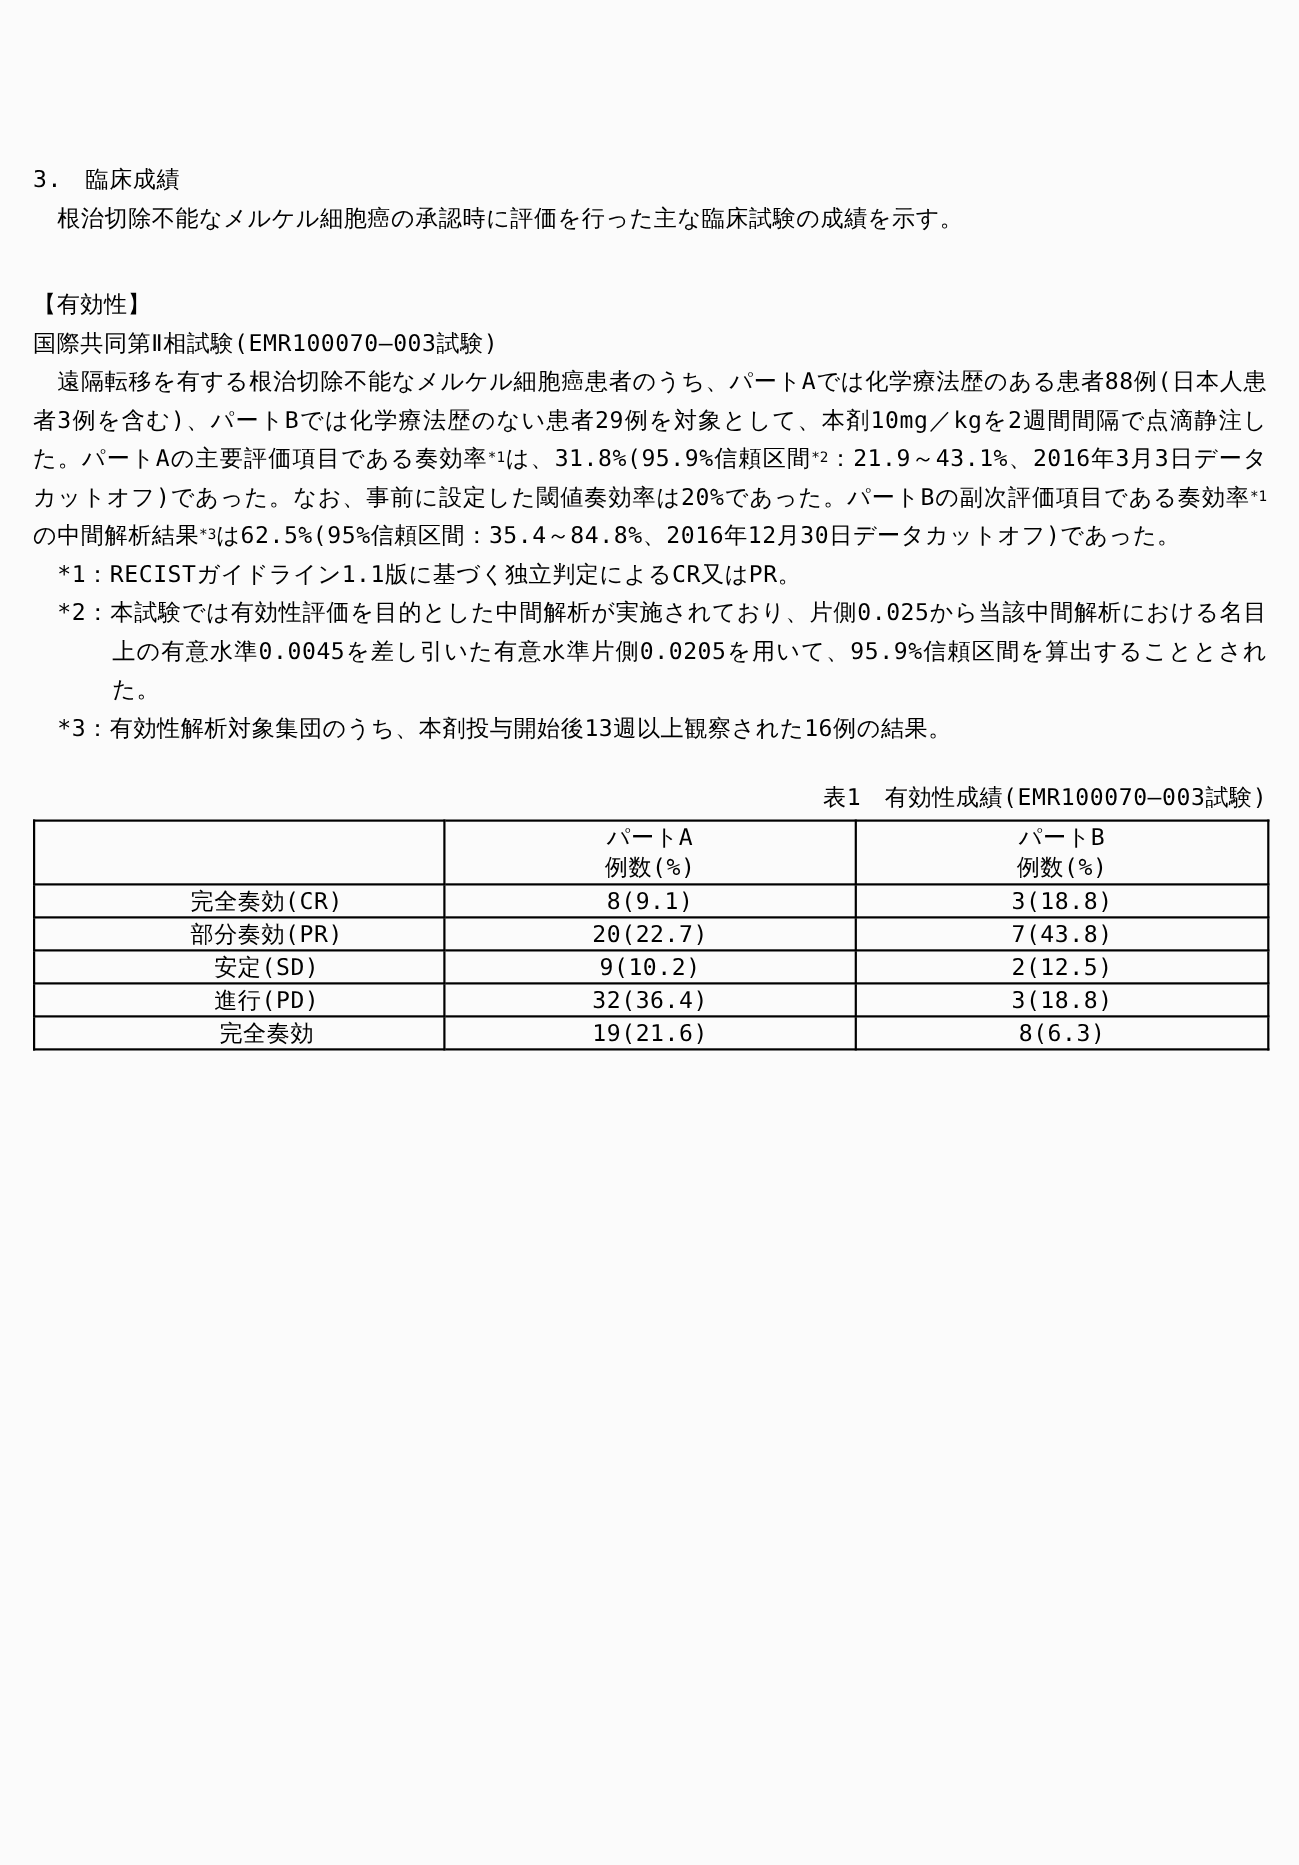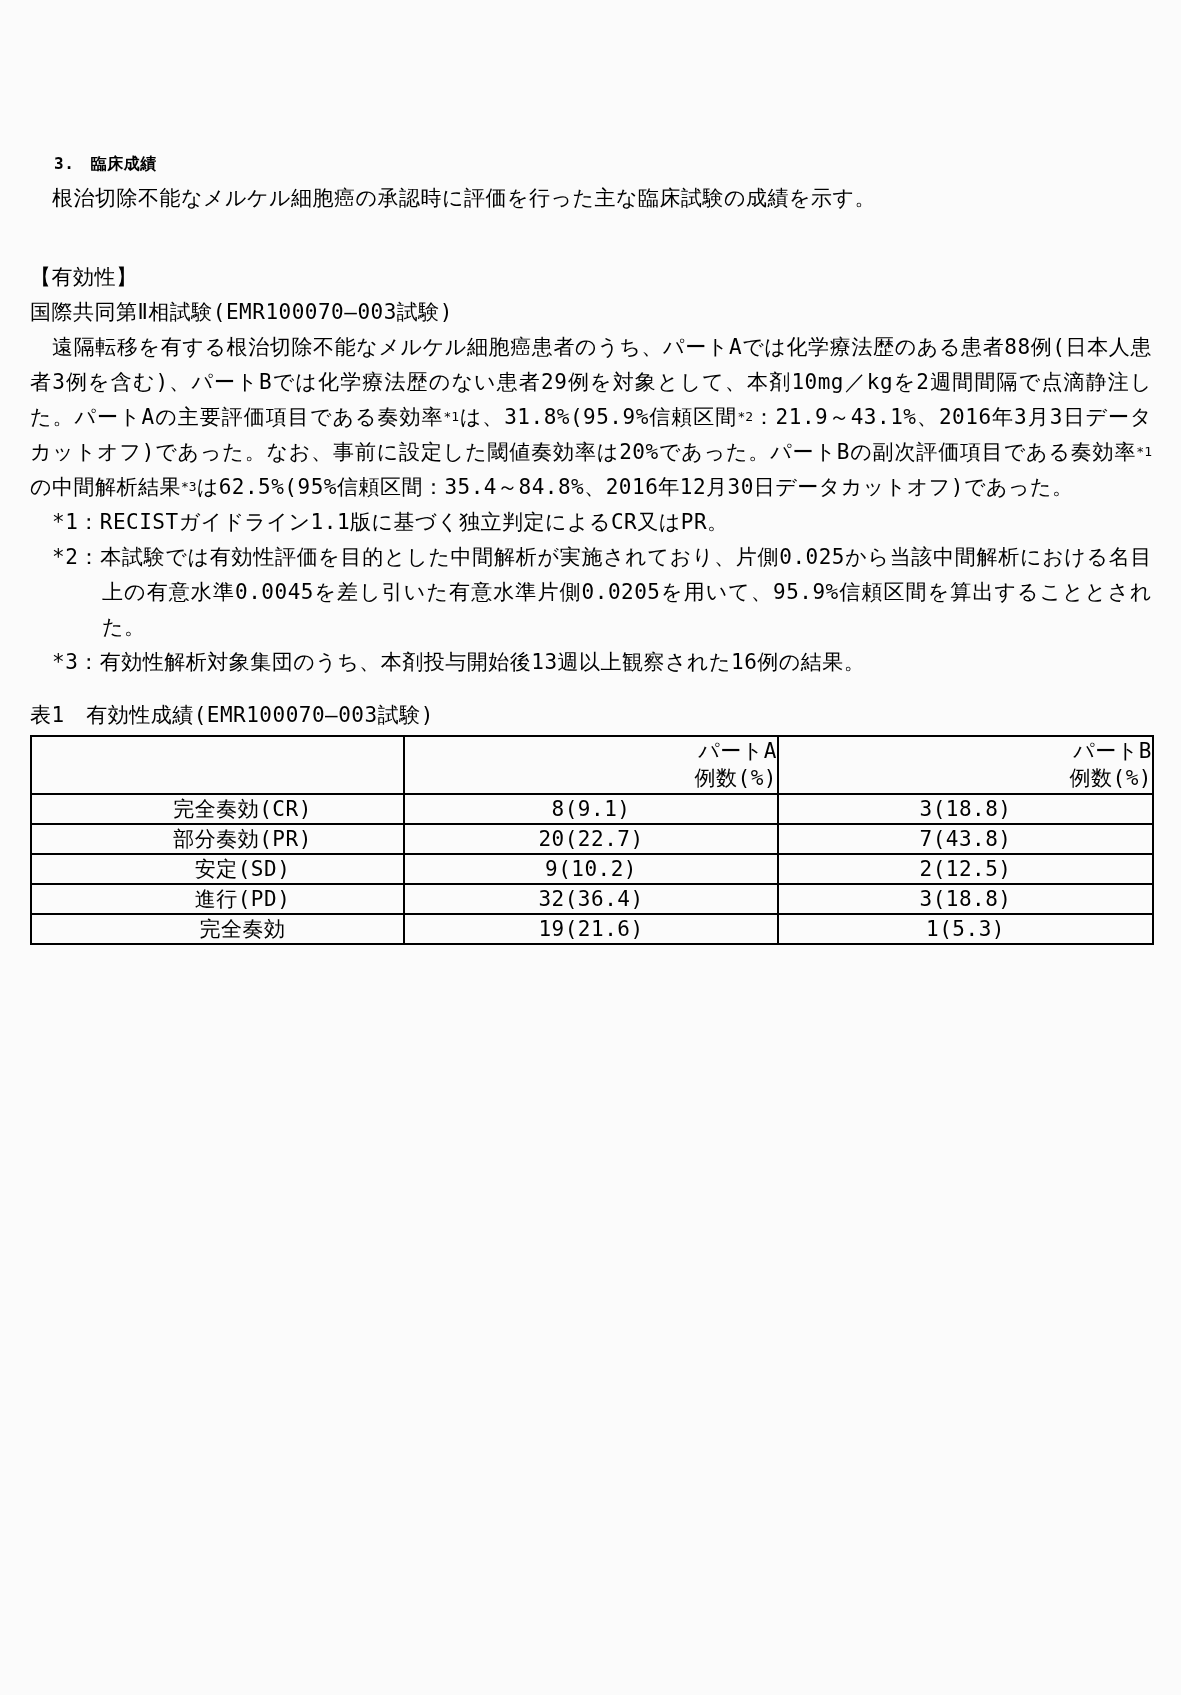--- a/index.html
+++ b/index.html
@@ -15,58 +15,58 @@
     width: 1181px;
     height: 1695px;
     overflow: hidden;
   }
   .content {
     padding: 146px 29px 0 30px;
     font-size: 21px;
     line-height: 35px;
     letter-spacing: 0.5px;
   }
-  .heading { font-weight: bold; font-size: 16px; margin-left: 24px; }
+  .heading { font-weight: normal; font-size: 21px; }
   .indent1 { text-indent: 22px; }
   .justify { text-align: justify; text-justify: inter-ideograph; }
   .gap-above { margin-top: 44px; }
   sup.fnref {
     font-size: 13px;
     vertical-align: top;
     position: relative;
     top: -1px;
     letter-spacing: 0;
   }
   .footnote {
     margin-left: 22px;
     padding-left: 50px;
     text-indent: -50px;
     text-align: justify;
   }
   .table-caption {
-    margin-top: 18px;
+    margin-top: 28px;
     width: 1122px;
-    text-align: left;
+    text-align: right;
   }
   table.efficacy {
     margin-top: 2px;
     width: 1122px;
     border-collapse: collapse;
     table-layout: fixed;
     font-size: 21px;
   }
   table.efficacy th,
   table.efficacy td {
     border: 2px solid #000;
     font-weight: normal;
     padding: 0;
   }
   table.efficacy thead th {
     height: 58px;
-    text-align: right;
+    text-align: center;
     vertical-align: middle;
     line-height: 27px;
   }
   table.efficacy tbody td {
     height: 30px;
     text-align: center;
     vertical-align: middle;
     line-height: 28px;
   }
   table.efficacy tbody td.row-label {
@@ -134,19 +134,19 @@
           <td>2(12.5)</td>
         </tr>
         <tr>
           <td class="row-label">進行(PD)</td>
           <td>32(36.4)</td>
           <td>3(18.8)</td>
         </tr>
         <tr>
           <td class="row-label">完全奏効</td>
           <td>19(21.6)</td>
-          <td>1(5.3)</td>
+          <td>8(6.3)</td>
         </tr>
       </tbody>
     </table>
 
   </div>
 </div>
 
 </body></html>

